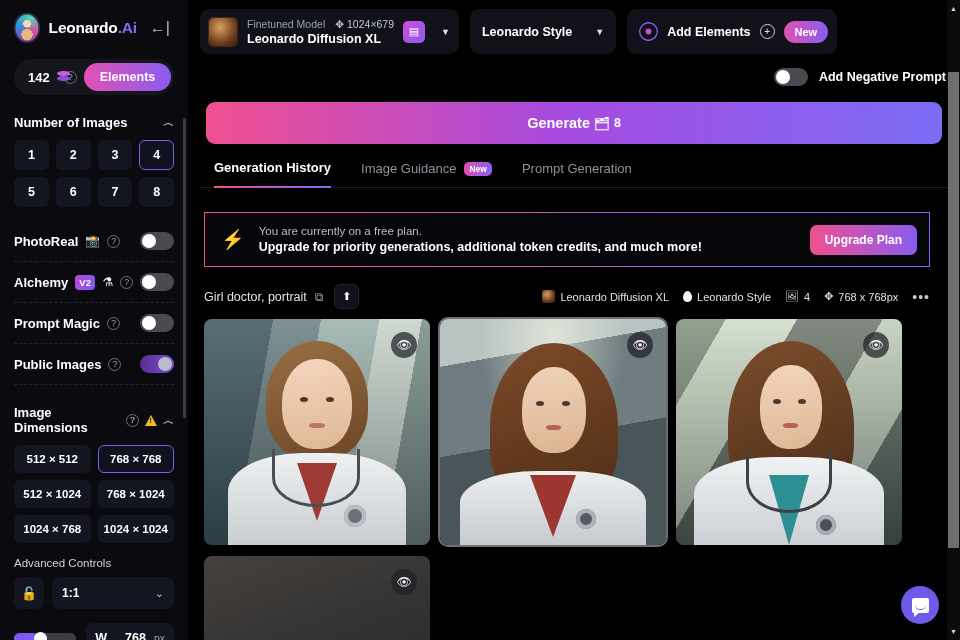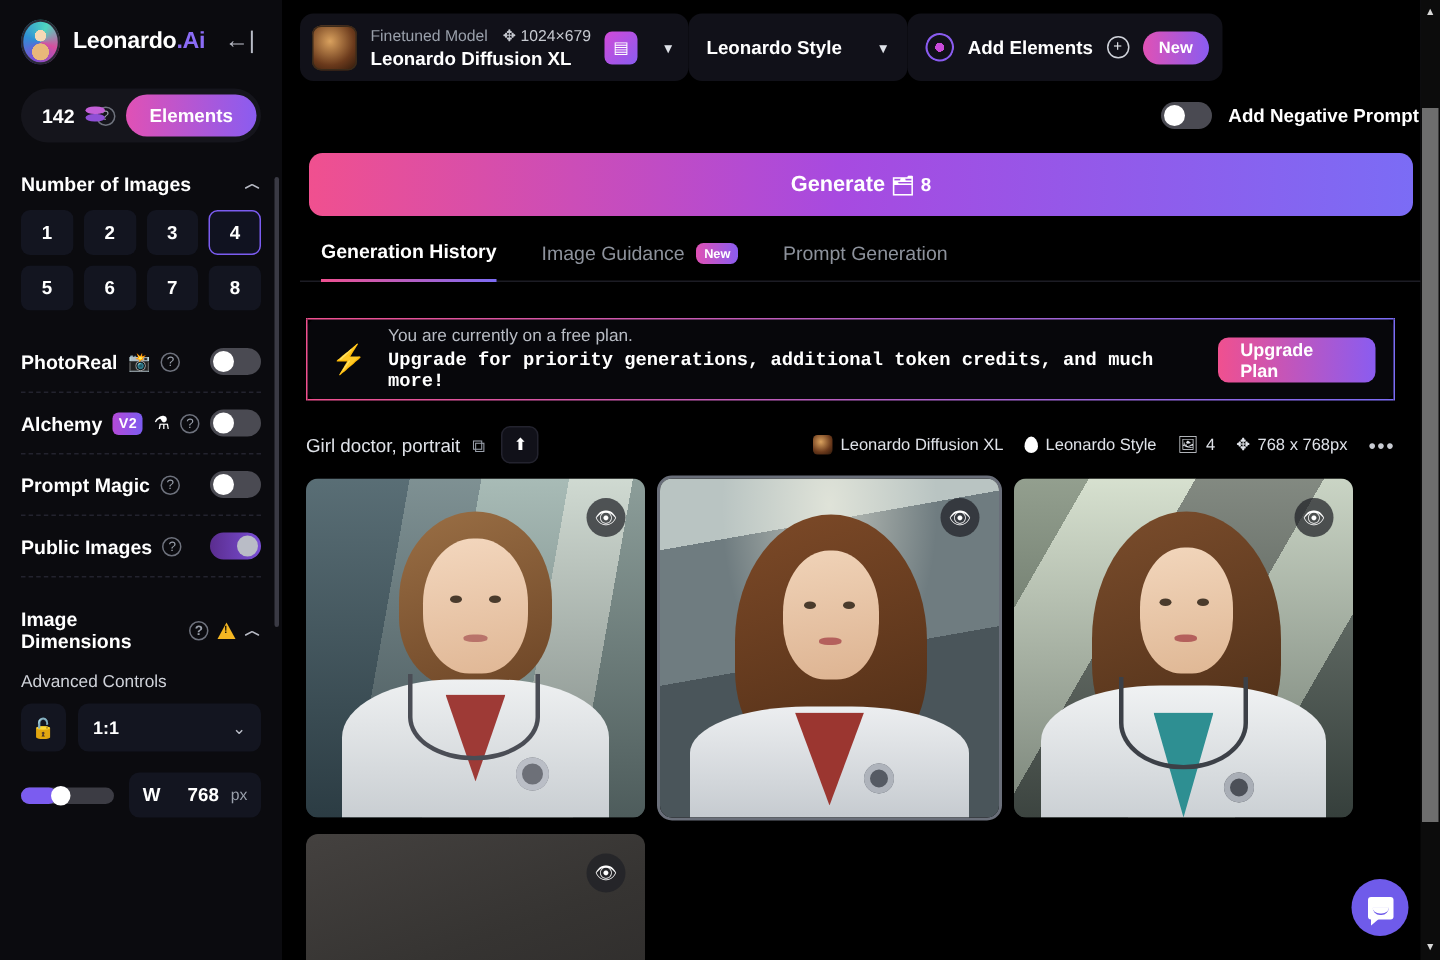--- a/index.html
+++ b/index.html
@@ -123,21 +123,21 @@
     display:flex; align-items:center; padding:0 9px; gap:8px; position:relative;
   }
   .dim-field .ax { font-size:12.5px; font-weight:700; }
   .dim-field .val { font-size:12.5px; font-weight:700; margin-left:10px; }
   .dim-field .px { margin-left:auto; font-size:10.5px; color:#9aa0ab; }
   .sb-scrollbar { position:absolute; right:2px; top:118px; width:3px; height:300px; border-radius:2px; background:#3a3a44; }
 
   
   .main { flex:1; height:640px; position:relative; background:#000; overflow:hidden; }
   .top-panel { background:#000; padding:9px 12px 0 12px; }
-  .top-row { display:flex; align-items:center; }
+  .top-row { display:flex; gap:11px; align-items:center; }
   .model-card {
     height:45px; border-radius:9px; background:#111119; display:flex; align-items:center;
     padding:0 9px 0 8px; gap:9px; min-width:252px; cursor:pointer;
   }
   .model-thumb {
     width:30px;height:30px;border-radius:6px;
     background:radial-gradient(circle at 40% 35%,#d9a15e,#6b3a1c 60%,#2a160a);
     box-shadow:inset 0 0 0 1px #3a2a1a;
   }
   .model-meta { display:flex; flex-direction:column; gap:2px; }
@@ -199,21 +199,21 @@
 
   
   .scroll-area { position:absolute; top:200px; left:0; right:0; bottom:0; background:#000; overflow:hidden; }
   .upgrade-banner {
     margin:12px 30px 0 16px; height:55px; border-radius:9px;
     border:1px solid; border-image:linear-gradient(90deg,#f0508f,#7b6cf5) 1;
     background:#07070b; display:flex; align-items:center; padding:0 12px 0 16px; gap:14px;
   }
   .bolt { font-size:19px; color:#f5b722; }
   .ban-l1 { font-size:11.5px; color:#b8bcc4; }
-  .ban-l2 { font-size:12.5px; font-weight:700; margin-top:3px;font-family:Liberation Mono, monospace; }
+  .ban-l2 { font-size:12.5px; font-weight:700; margin-top:3px; }
   .upgrade-plan-btn {
     margin-left:auto; height:30px; border-radius:7px; padding:0 15px;
     background:linear-gradient(90deg,#f0508f,#8a5cf0);
     font-size:12px; font-weight:700; display:flex; align-items:center; cursor:pointer;
   }
 
   .gen-meta { display:flex; align-items:center; gap:8px; margin:17px 30px 0 16px; }
   .prompt-txt { font-size:12.5px; color:#dfe2e8; }
   .copy-ico { color:#9aa0ab; font-size:12px; cursor:pointer; }
   .up-btn {
@@ -353,20 +353,28 @@
       </div>
     </div>
 
     <div class="sec-head">
       <span>Image Dimensions</span>
       <span class="q-mark">?</span>
       <span class="warn-tri"></span>
       <span class="chev">︿</span>
     </div>
 
+    <div class="dim-grid">
+      <div class="dim-cell">512 × 512</div>
+      <div class="dim-cell sel">768 × 768</div>
+      <div class="dim-cell">512 × 1024</div>
+      <div class="dim-cell">768 × 1024</div>
+      <div class="dim-cell">1024 × 768</div>
+      <div class="dim-cell">1024 × 1024</div>
+    </div>
 
     <div class="adv-title">Advanced Controls</div>
 
     <div class="ratio-row">
       <div class="lock-btn">🔓</div>
       <div class="ratio-sel">
         <span>1:1</span>
         <span class="chev">⌄</span>
       </div>
     </div>

